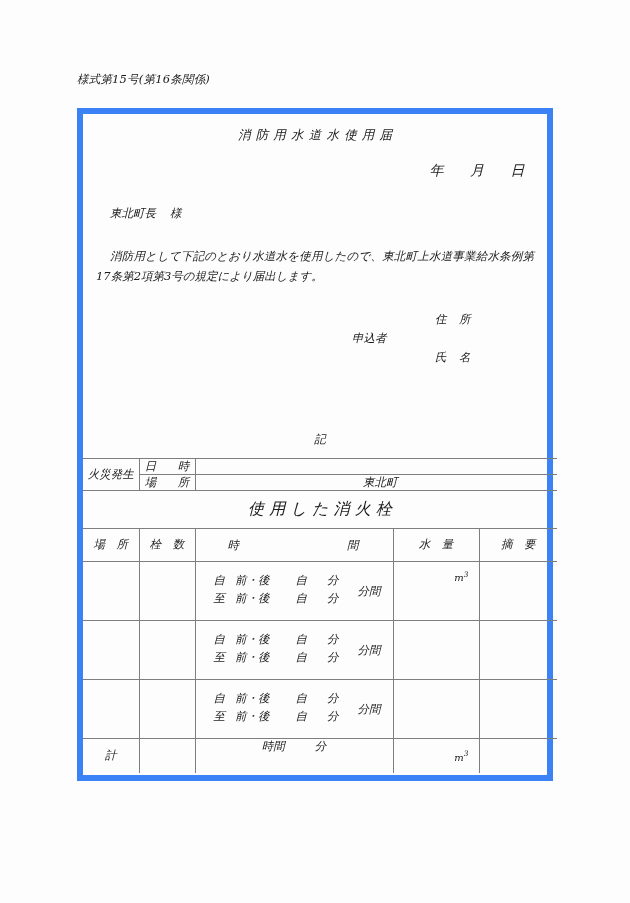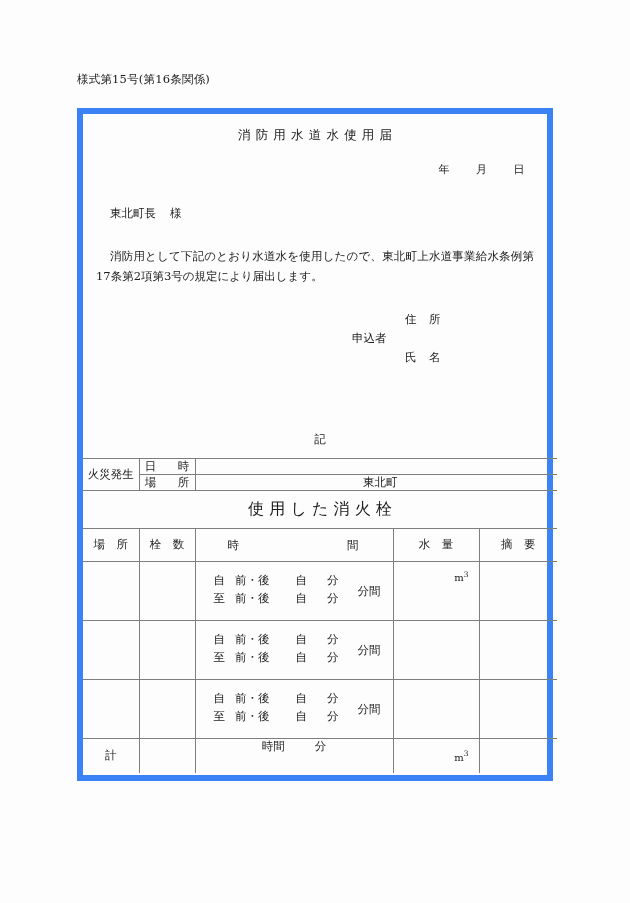--- a/index.html
+++ b/index.html
@@ -7,21 +7,21 @@
   body {
     width: 630px;
     height: 903px;
     background: #fdfdfd;
     font-family: "DejaVu Serif", "Liberation Serif", serif;
     color: #1a1a1a;
     position: relative;
     overflow: hidden;
   }
 
-  .page { position: relative; width: 614px; height: 903px; }
+  .page { position: relative; width: 614px; height: 903px; font-style: italic; }
 
   
   .form-no {
     position: absolute;
     left: 77px;
     top: 72px;
     font-size: 11.5px;
     letter-spacing: 0.2px;
     white-space: nowrap;
   }
@@ -47,21 +47,21 @@
     text-align: center;
     font-size: 12.5px;
     letter-spacing: 5.2px;
     text-indent: 5.2px;
   }
 
   .date-line {
     position: absolute;
     top: 48px;
     right: 22px;
-    font-size: 11px;
+    font-size: 14px;
     letter-spacing: 0.5px;
   }
   .date-line .gap { display: inline-block; width: 26px; }
 
   .addressee {
     position: absolute;
     top: 92px;
     left: 27px;
     font-size: 11.5px;
   }
@@ -84,21 +84,21 @@
     left: 269px;
     width: 150px;
     font-size: 11.5px;
     line-height: 19px;
   }
   .applicant .label-col {
     position: absolute;
     left: 0;
     top: 19px;
   }
-  .applicant .fields { margin-left: 53px; }
+  .applicant .fields { margin-left: 83px; }
   .applicant .fields div { letter-spacing: 0.5px; }
 
   
   .tbl {
     width: 100%;
     border-collapse: collapse;
     table-layout: fixed;
     font-size: 11.5px;
   }
   .tbl td {

